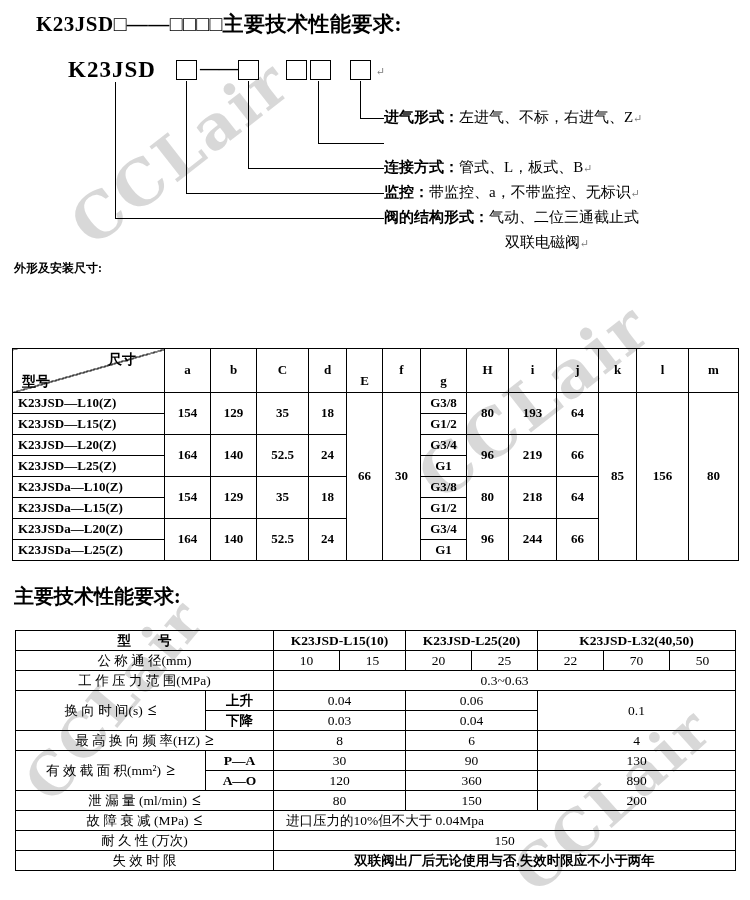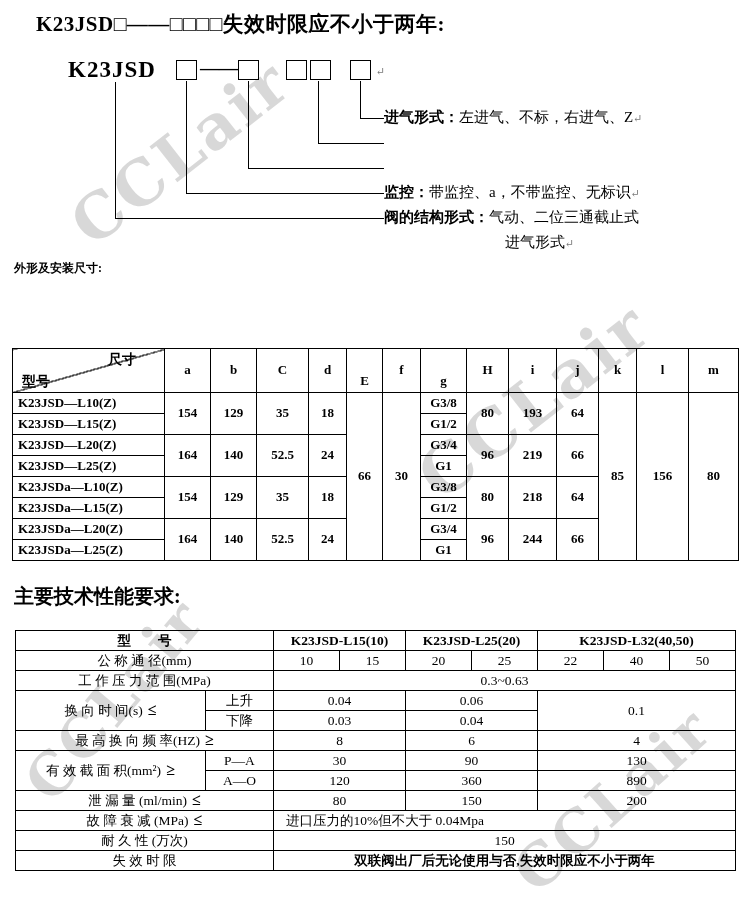--- a/index.html
+++ b/index.html
@@ -65,38 +65,38 @@
       #000 calc(50% + 0.6px), transparent calc(50% + 0.6px));
   }
   .corner .c-top { position:absolute; top:3px;   right:28px; font-size:14px; }
   .corner .c-bot { position:absolute; bottom:3px; left:9px;  font-size:14px; }
 
   
   .t2 { position:absolute; left:15px; top:630px; width:720px; border-collapse:collapse; table-layout:fixed; font-size:13.5px; }
   .t2 td { border:1px solid #000; text-align:center; vertical-align:middle; height:20px; line-height:1.15; padding:0 2px; }
   .t2 .lab { font-weight:400; }
   .t2 .hdr { font-weight:700; }
-  .t2 .sub { font-weight:400; }
+  .t2 .sub { font-weight:700; }
   .t2 .op  { font-size:16px; font-weight:700; padding-left:5px; }
   .t2 td.left { text-align:left; padding-left:12px; }
   .t2 td.boldval { font-weight:700; }
 </style>
 </head>
 <body>
 
 <div class="page">
 
   <div class="watermark wm1">CCLair</div>
   <div class="watermark wm2">CCLair</div>
   <div class="watermark wm3">CCLair</div>
   <div class="watermark wm4">CCLair</div>
 
   <div class="content">
 
-    <div class="doc-title">K23JSD□——□□□□失效时限应不小于两年:</div>
+    <div class="doc-title">K23JSD□——□□□□主要技术性能要求:</div>
 
     <div class="diagram">
       <span class="code-base">K23JSD</span>
       <span class="code-box b1"></span>
       <span class="code-dash">——</span>
       <span class="code-box b2"></span>
       <span class="code-box b3"></span>
       <span class="code-box b4"></span>
       <span class="code-box b5"></span>
       <span class="ret ret-box5">↵</span>
@@ -108,28 +108,31 @@
       <span class="vline v5"></span>
       <span class="hline h1"></span>
       <span class="hline h2"></span>
       <span class="hline h3"></span>
       <span class="hline h4"></span>
       <span class="hline h5"></span>
 
       <div class="diag-label lbl1">
         <b>进气形式：</b><span>左进气、不标，右进气、Z</span><span class="ret">↵</span>
       </div>
+      <div class="diag-label lbl3">
+        <b>连接方式：</b><span>管式、L，板式、B</span><span class="ret">↵</span>
+      </div>
       <div class="diag-label lbl4">
         <b>监控：</b><span>带监控、a，不带监控、无标识</span><span class="ret">↵</span>
       </div>
       <div class="diag-label lbl5">
         <b>阀的结构形式：</b><span>气动、二位三通截止式</span>
       </div>
       <div class="lbl5b">
-        <span>进气形式</span><span class="ret">↵</span>
+        <span>双联电磁阀</span><span class="ret">↵</span>
       </div>
     </div>
 
     <div class="h-dim">外形及安装尺寸:</div>
 
     <table class="t1">
       <colgroup>
         <col style="width:152px">
           <col style="width:46px">
           <col style="width:46px">
@@ -254,21 +257,21 @@
         <td colspan="2" class="hdr">K23JSD-L25(20)</td>
         <td colspan="3" class="hdr">K23JSD-L32(40,50)</td>
       </tr>
       <tr>
         <td colspan="2" class="lab">公 称 通 径(mm)</td>
         <td>10</td>
         <td>15</td>
         <td>20</td>
         <td>25</td>
         <td>22</td>
-        <td>40</td>
+        <td>70</td>
         <td>50</td>
       </tr>
       <tr>
         <td colspan="2" class="lab">工 作 压 力 范 围(MPa)</td>
         <td colspan="7">0.3~0.63</td>
       </tr>
       <tr>
         <td rowspan="2"><span class="lab">换 向 时 间(s)</span><span class="op">≤</span></td>
         <td class="sub">上升</td>
         <td colspan="2">0.04</td>

